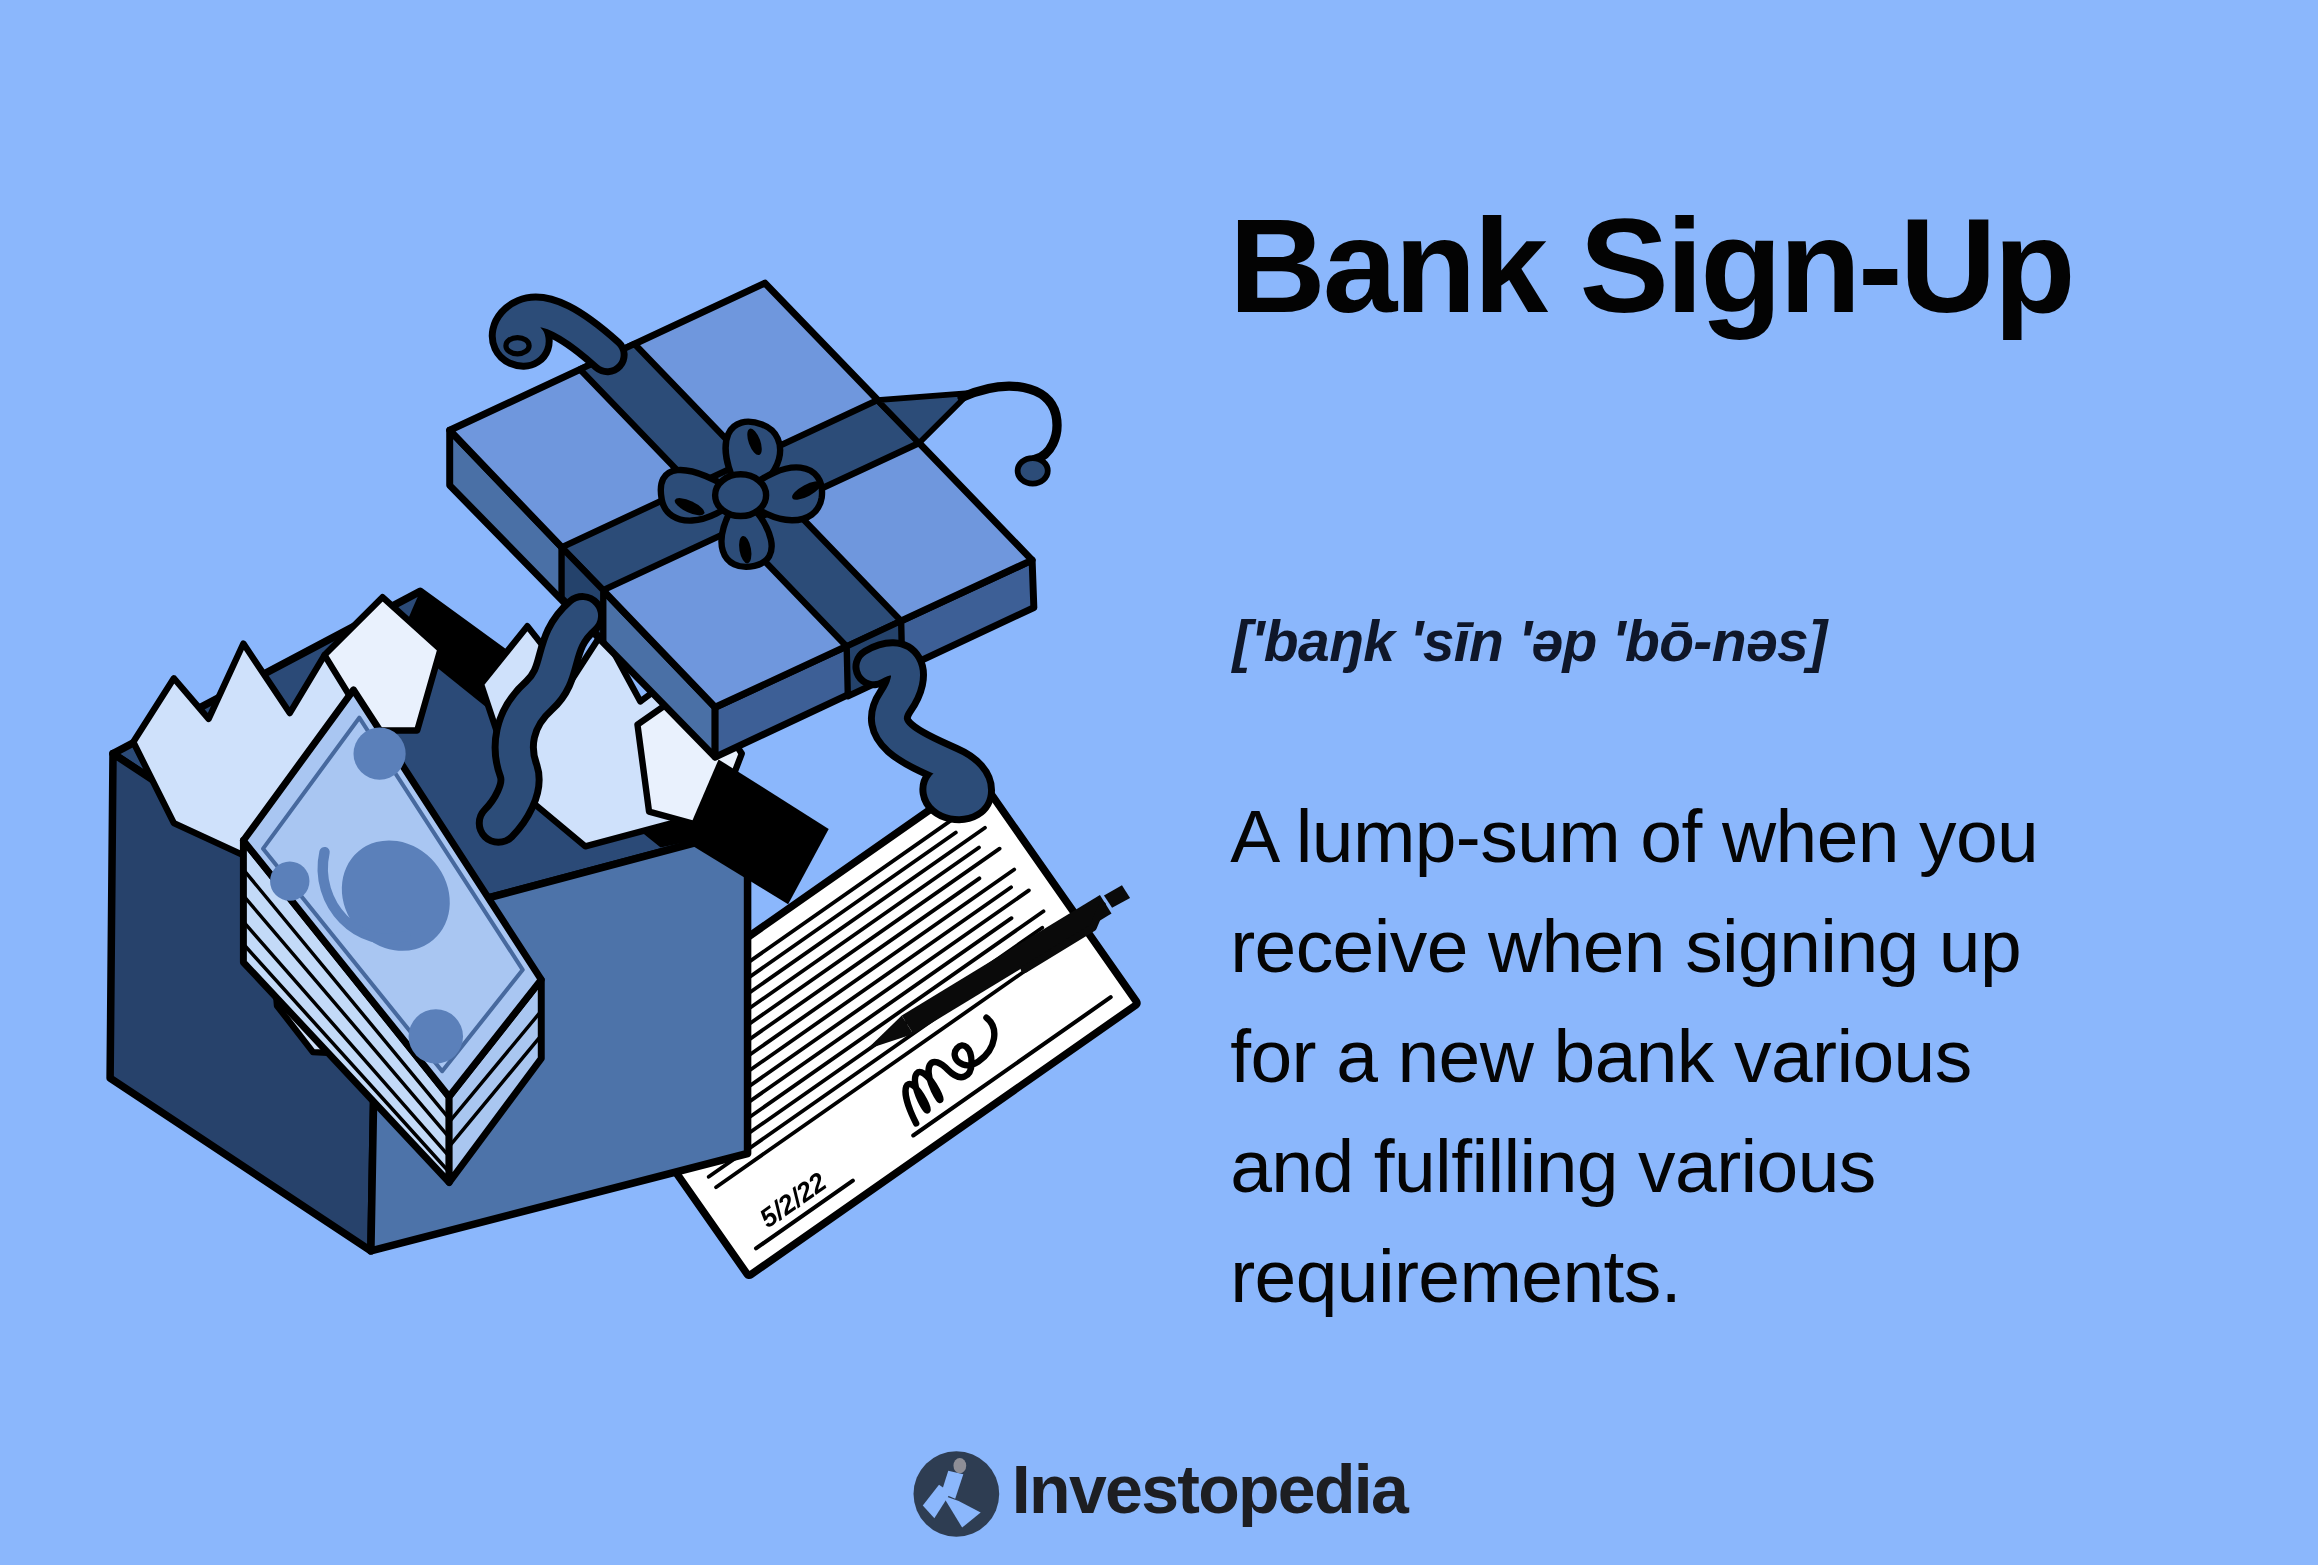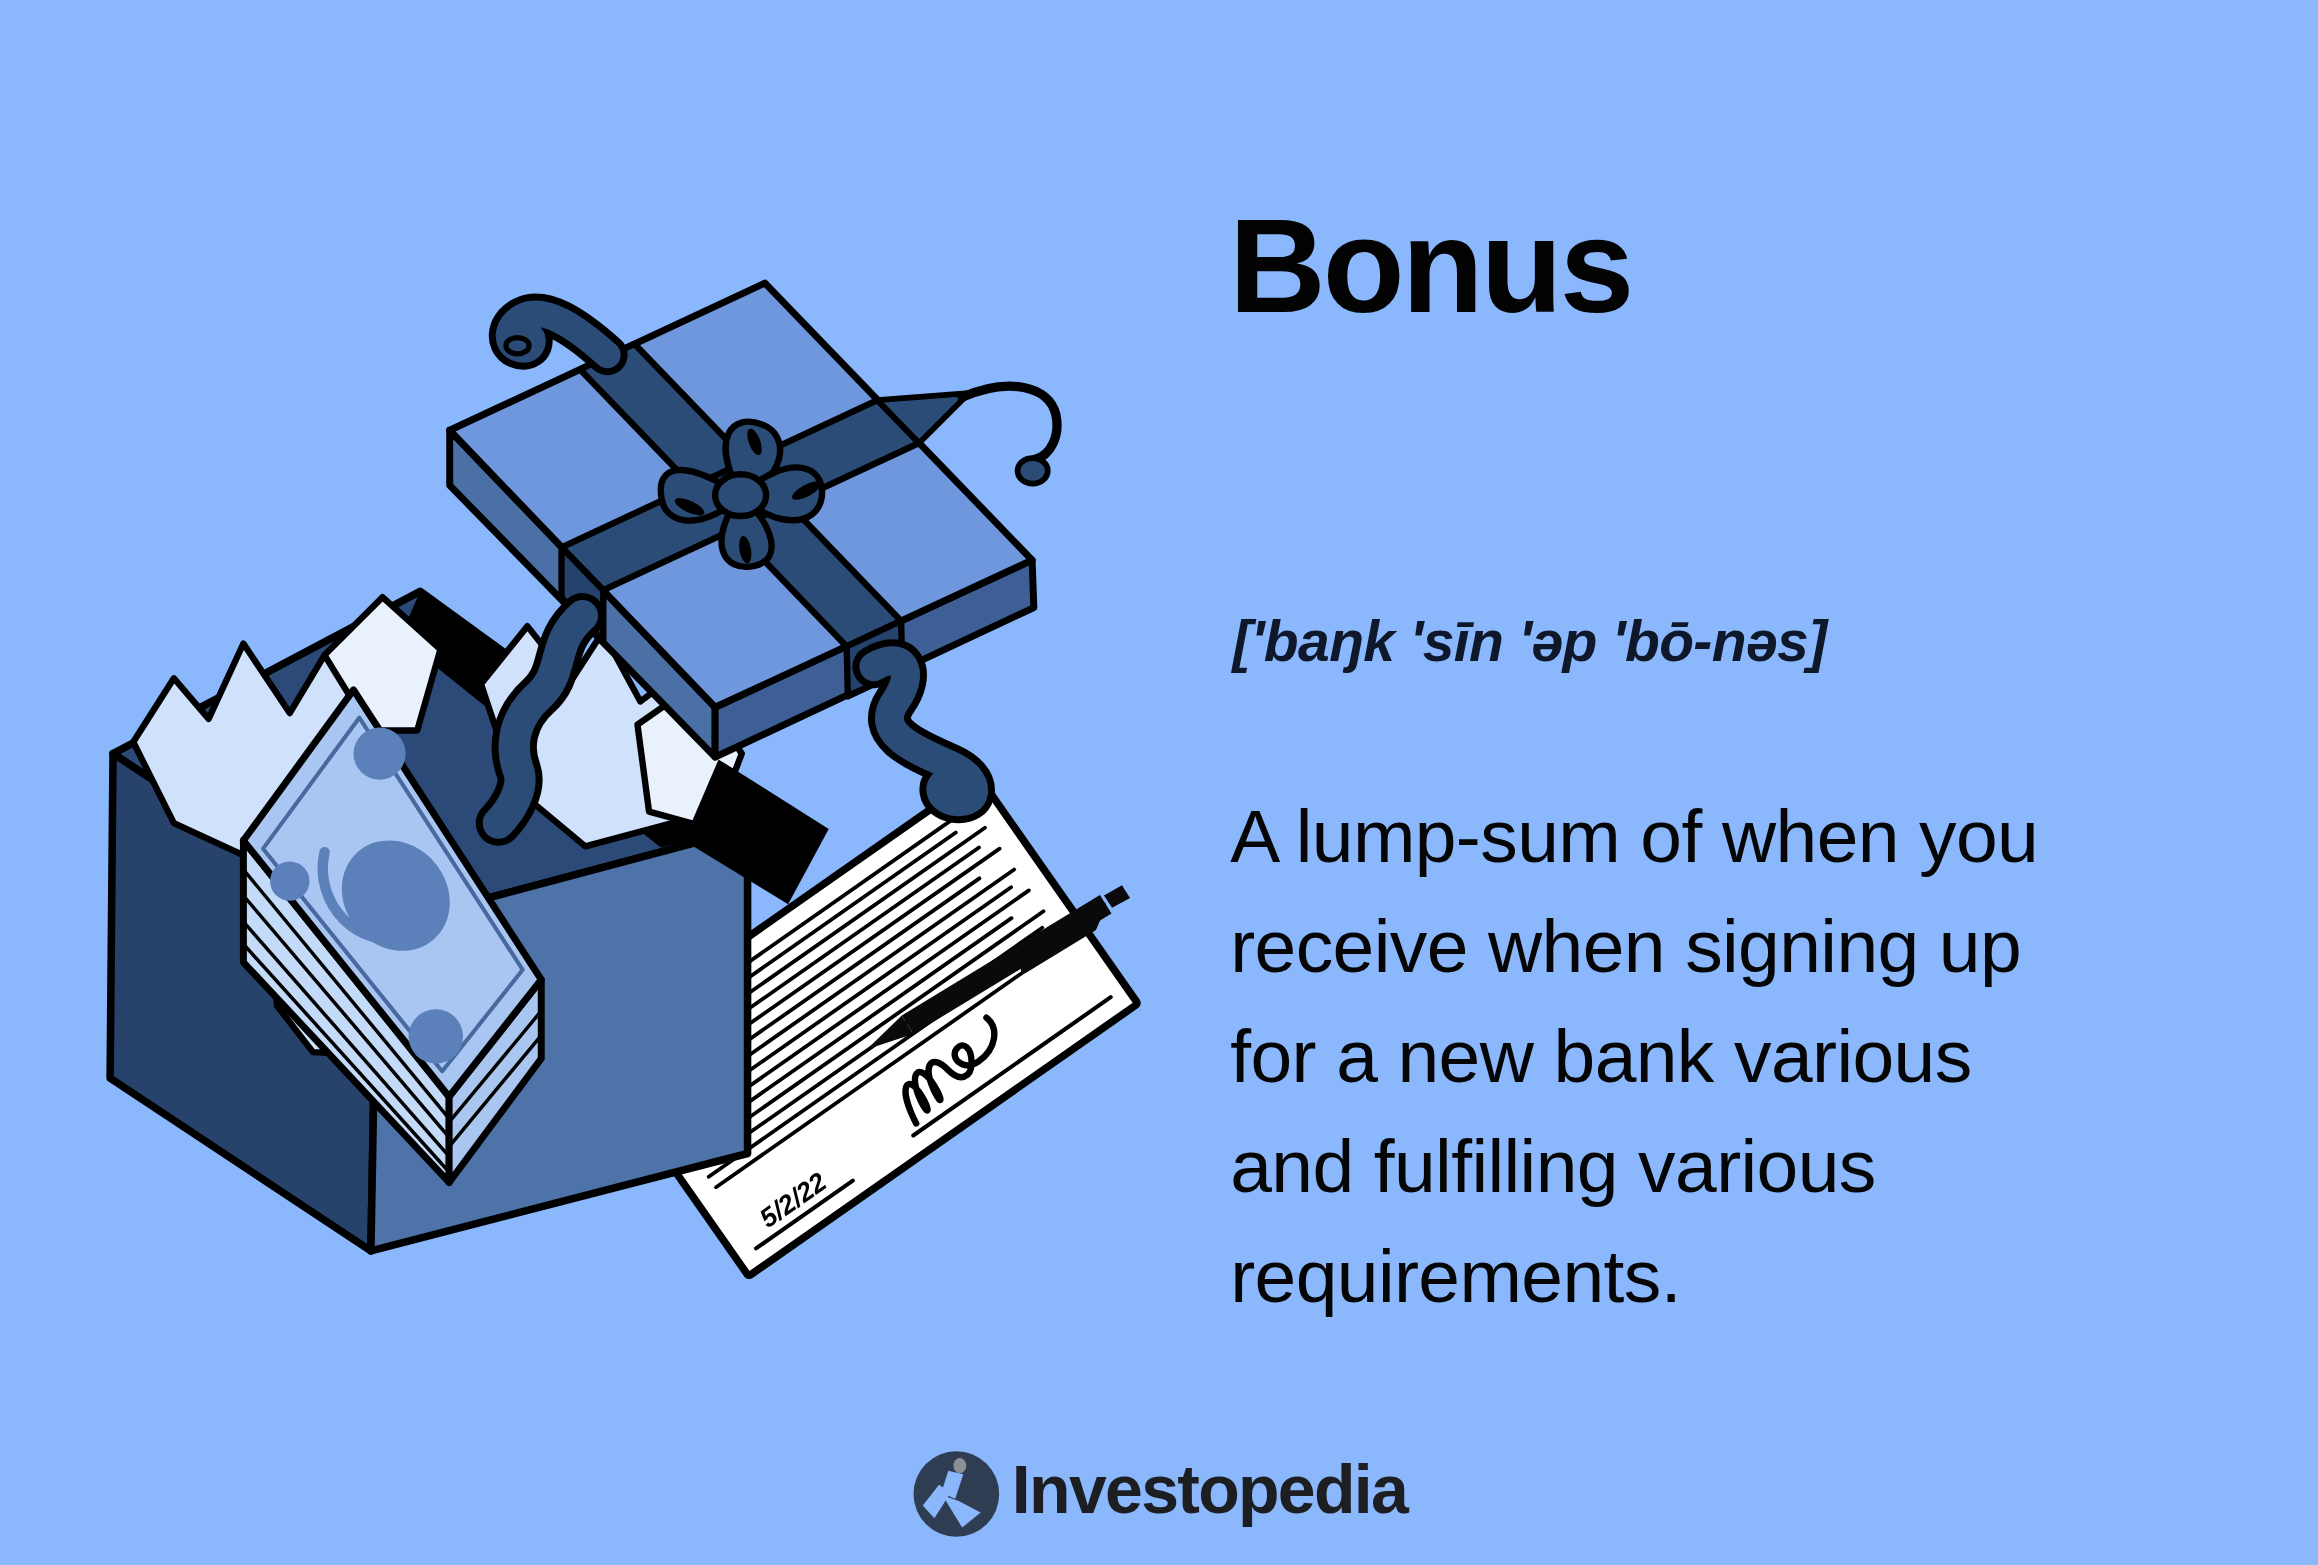--- a/index.html
+++ b/index.html
@@ -154,21 +154,21 @@
         <ellipse cx="1302" cy="762" rx="24" ry="10" transform="rotate(70 1302 762)"></ellipse>
         <ellipse cx="1392" cy="846" rx="28" ry="10" transform="rotate(-28 1392 846)"></ellipse>
         <ellipse cx="1286" cy="948" rx="24" ry="10" transform="rotate(80 1286 948)"></ellipse>
       </g>
     </g>
   </g>
 </svg>
 
 <div class="text-col">
   <div class="title">
-    <div>Bonus</div>
+    <div>Bank Sign-Up</div>
   </div>
   <div class="pronunciation">['baŋk 'sīn 'əp 'bō-nəs]</div>
   <div class="definition">
     <div>A lump-sum of when you</div>
     <div>receive when signing up</div>
     <div>for a new bank various</div>
     <div>and fulfilling various</div>
     <div>requirements.</div>
   </div>
 </div>

